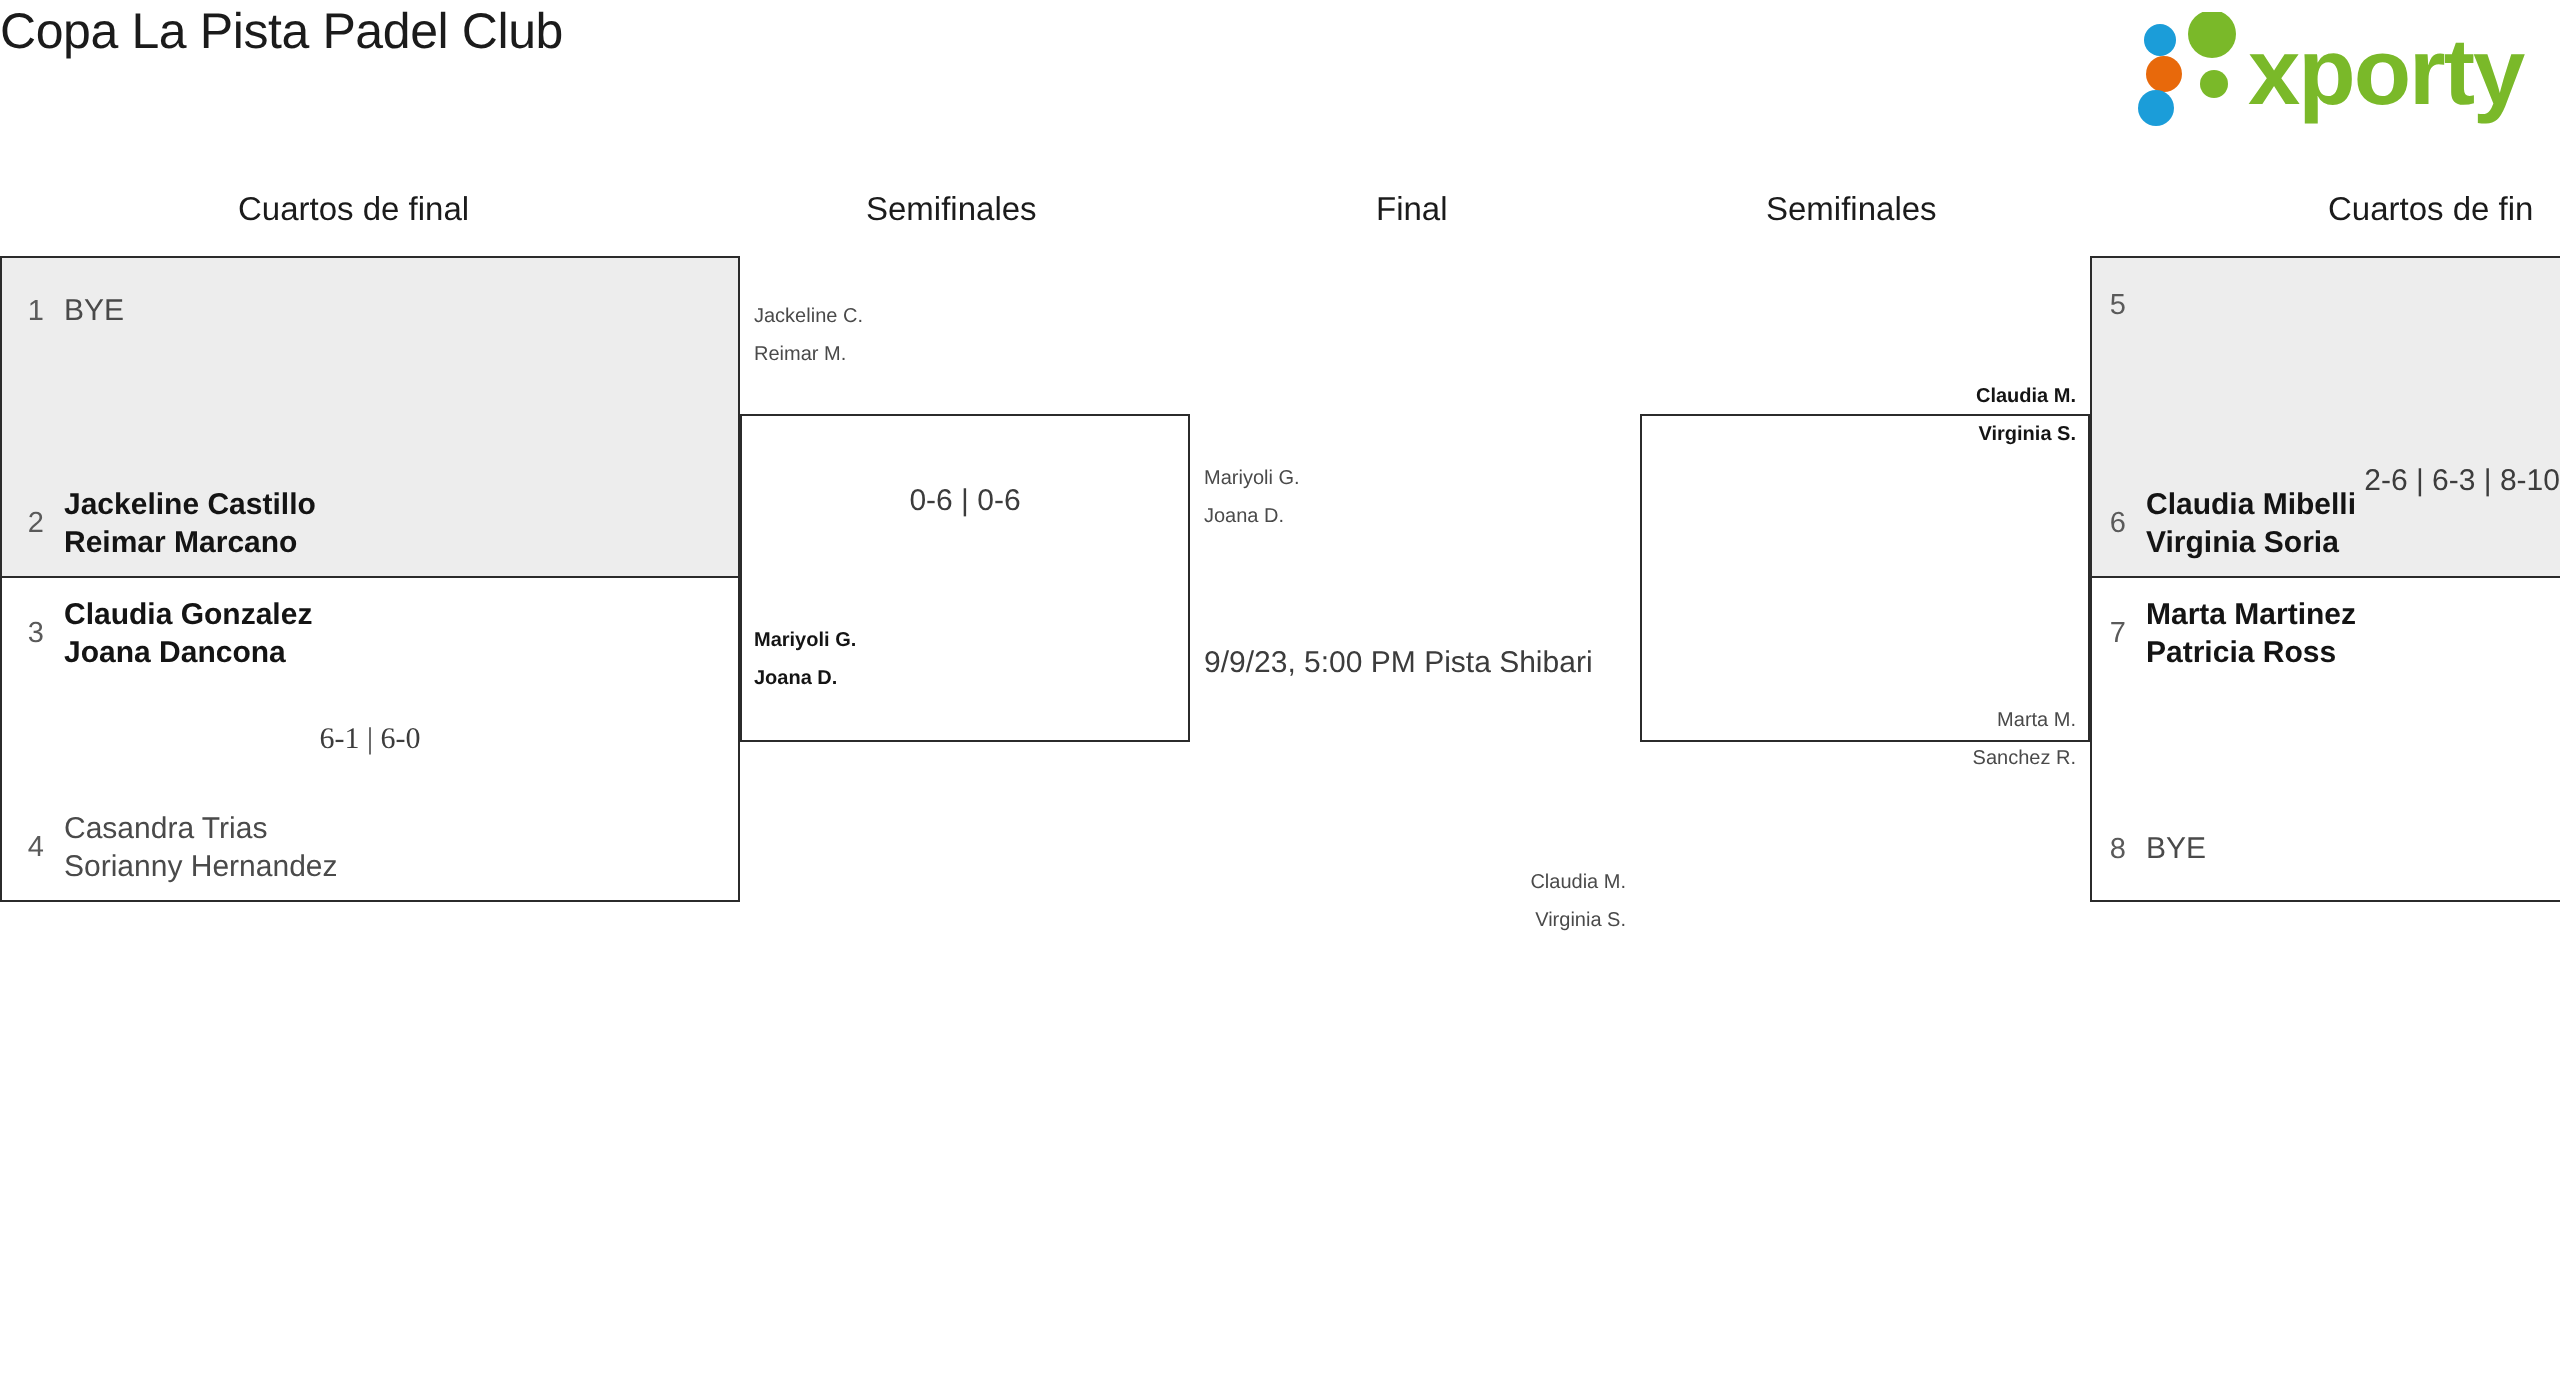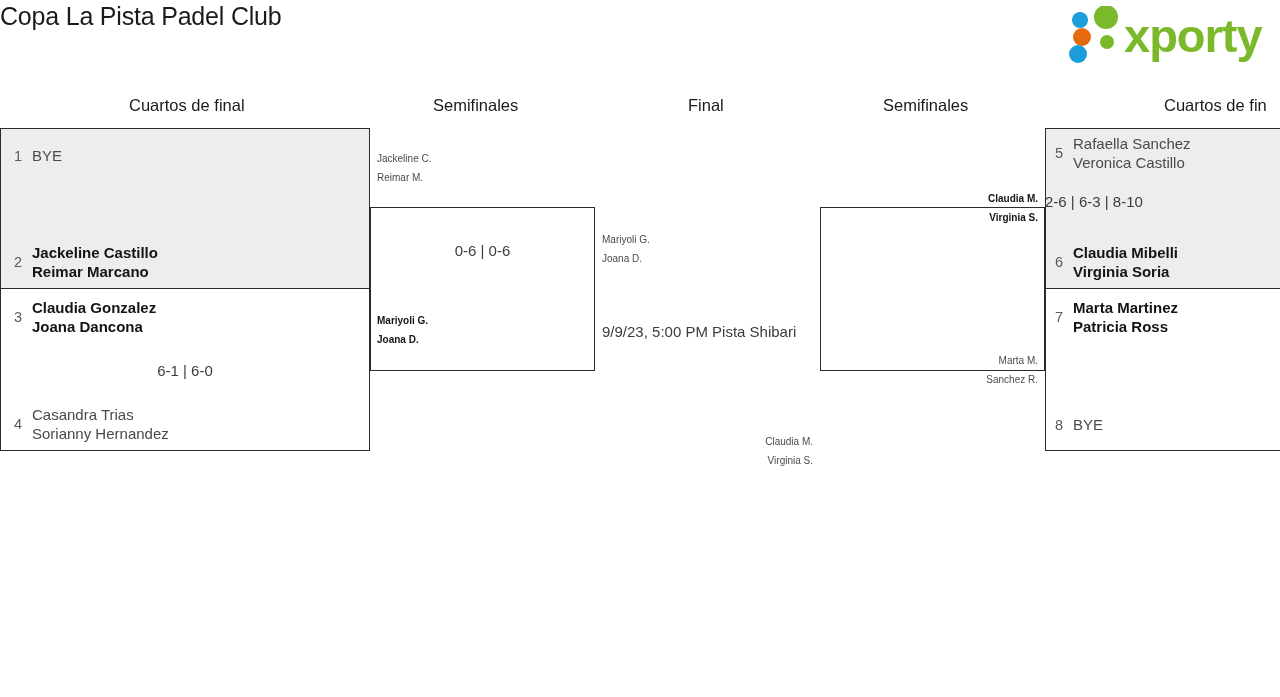--- a/index.html
+++ b/index.html
@@ -73,21 +73,21 @@
   }
   .tlabel.win { color: #141414; font-weight: 700; }
   .tlabel.ralign { text-align: right; margin-top: 40px; }
 
   
   .score {
     position: absolute;
     font-size: 15px; color: #3c3c3c;
     white-space: nowrap;
   }
-  .score.ralign { text-align: left; }
+  .score.ralign { text-align: right; margin-top: 39px; }
 
   
   .meta {
     position: absolute;
     font-size: 15px; color: #3c3c3c; white-space: nowrap;
   }
 </style>
 </head>
 <body>
 
@@ -103,21 +103,21 @@
       <circle cx="30" cy="14" r="8" fill="#1b9dd9"></circle>
       <circle cx="56" cy="11" r="12" fill="#7ab929"></circle>
       <circle cx="32" cy="31" r="9" fill="#e8690b"></circle>
       <circle cx="57" cy="36" r="7" fill="#7ab929"></circle>
       <circle cx="28" cy="48" r="9" fill="#1b9dd9"></circle>
 
       <text x="74" y="46" font-family="'Liberation Sans',sans-serif" font-size="47" font-weight="700" fill="#7ab929" letter-spacing="-1">xporty</text>
     </svg>
   </div>
 
-  <div class="round-head" style="left:119px;margin-left:10px;">Cuartos de final</div>
+  <div class="round-head" style="left:119px;">Cuartos de final</div>
   <div class="round-head" style="left:433px;">Semifinales</div>
   <div class="round-head" style="left:688px;">Final</div>
   <div class="round-head" style="left:883px;">Semifinales</div>
   <div class="round-head" style="left:1164px;">Cuartos de fin</div>
 
   <div class="mbox gray" style="left:0px; top:128px; width:370px; height:161px;"></div>
   <div class="team" style="left:0px; top:146px;">
     <span class="seed">1</span>
     <span class="names single">
       <span>BYE</span>
@@ -132,21 +132,21 @@
   </div>
 
   <div class="mbox" style="left:0px; top:288px; width:370px; height:163px;"></div>
   <div class="team" style="left:0px; top:298px;">
     <span class="seed" style="padding-top:11px;">3</span>
     <span class="names win">
       <span>Claudia Gonzalez</span><br>
       <span>Joana Dancona</span>
     </span>
   </div>
-  <div class="score" style="left:0px; top:362px; width:370px; text-align:center;">6-1 | 6-0</div>
+  <div class="score" style="left:0px; top:362px; width:370px; text-align:center;font-family:Liberation Serif, serif;">6-1 | 6-0</div>
   <div class="team" style="left:0px; top:405px;">
     <span class="seed" style="padding-top:11px;">4</span>
     <span class="names">
       <span></span>
       <span>Casandra Trias</span><br>
       <span>Sorianny Hernandez</span>
     </span>
   </div>
 
   <div class="mbox" style="left:370px; top:207px; width:225px; height:164px;"></div>
@@ -176,24 +176,20 @@
     <span>Virginia S.</span>
   </div>
   <div class="tlabel ralign" style="left:838px; top:311px; width:200px;">
     <span>Marta M.</span><br>
     <span>Sanchez R.</span>
   </div>
 
   <div class="mbox gray" style="left:1045px; top:128px; width:260px; height:161px;"></div>
   <div class="team" style="left:1045px; top:134px;">
     <span class="seed" style="padding-top:11px; width:18px; flex:0 0 18px;">5</span>
-    <span class="names">
-      <span>Rafaella Sanchez</span><br>
-      <span>Veronica Castillo</span>
-    </span>
   </div>
   <div class="score ralign" style="left:1045px; top:193px; width:235px;">2-6 | 6-3 | 8-10</div>
   <div class="team" style="left:1045px; top:243px;">
     <span class="seed" style="padding-top:11px; width:18px; flex:0 0 18px;">6</span>
     <span class="names win">
       <span>Claudia Mibelli</span><br>
       <span>Virginia Soria</span>
     </span>
   </div>
 

